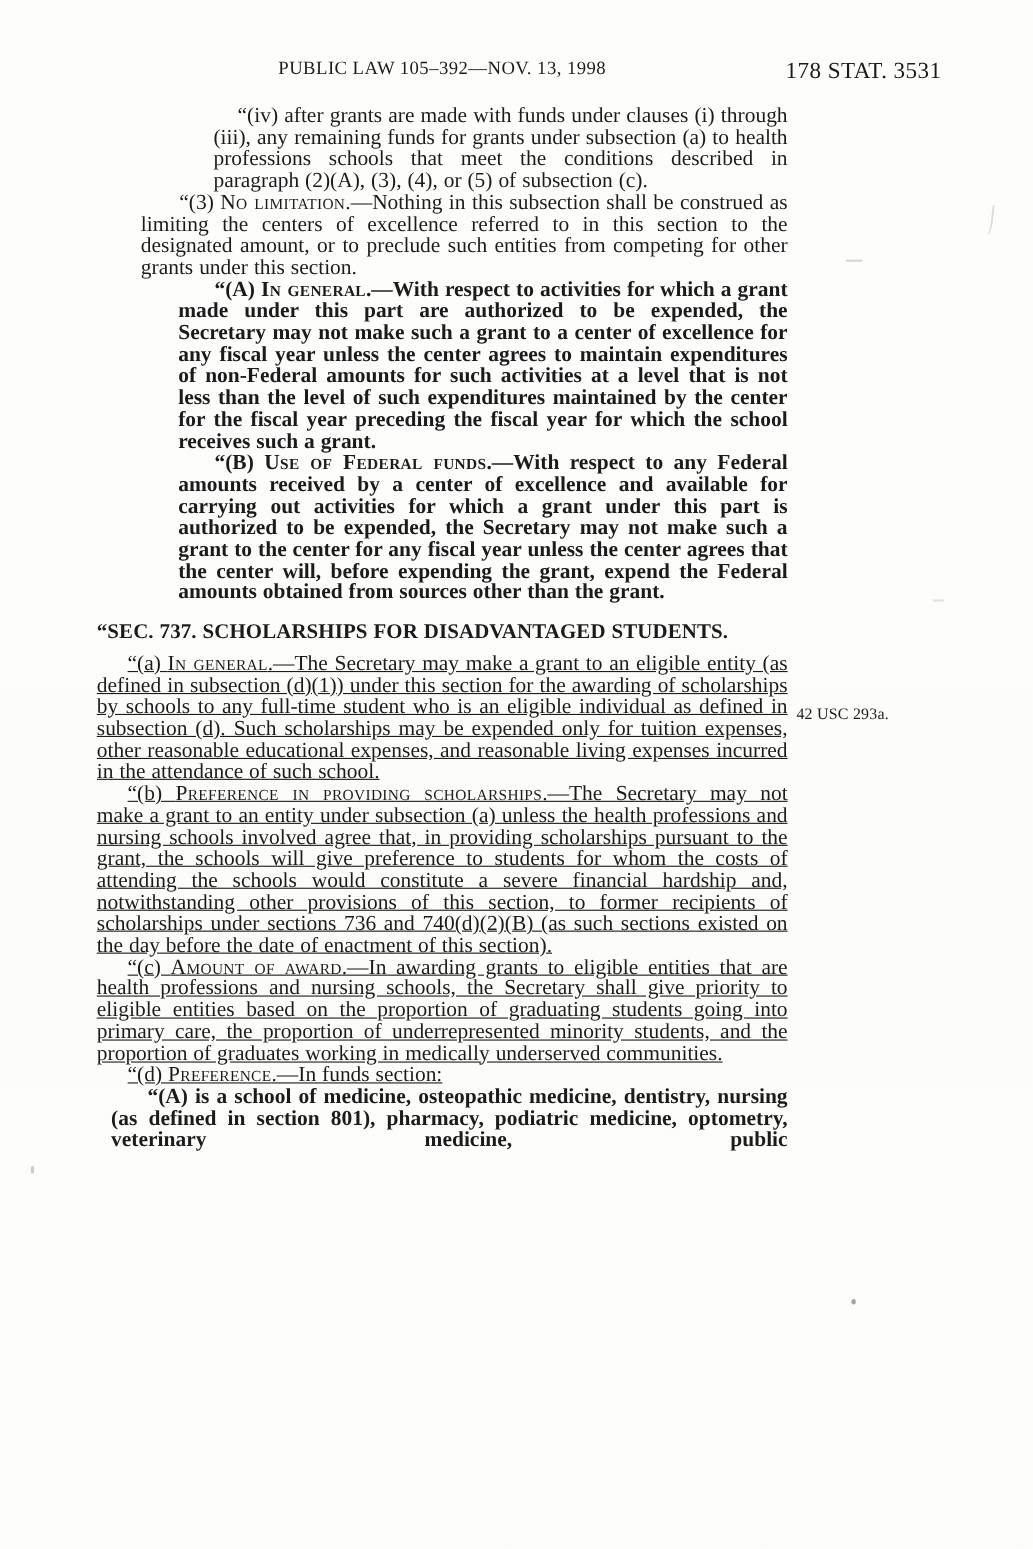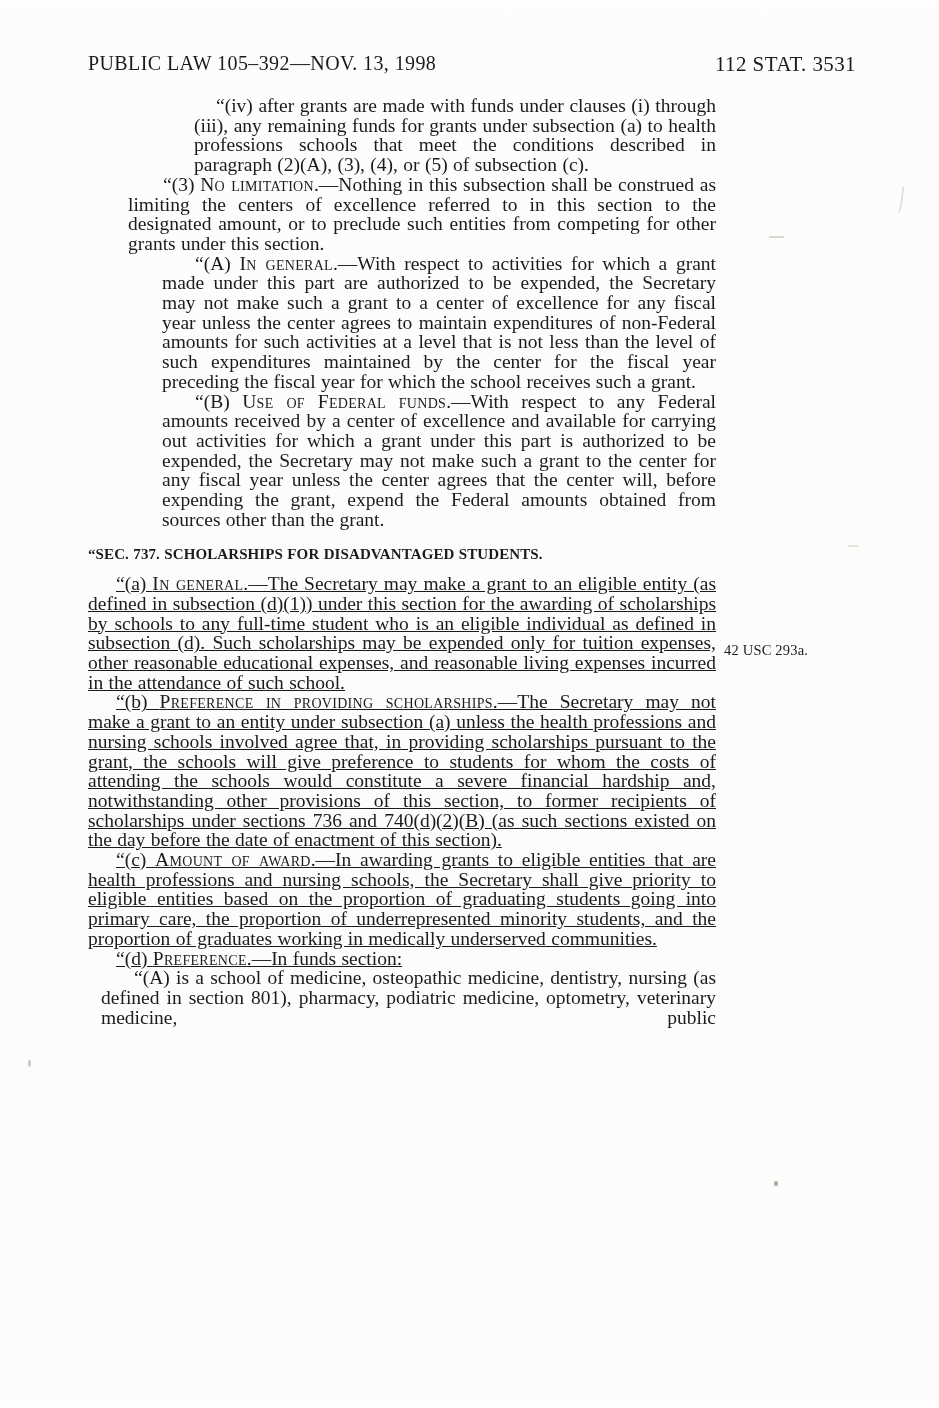--- a/index.html
+++ b/index.html
@@ -15,22 +15,22 @@
     overflow: hidden;
     font-family: "Liberation Serif", "DejaVu Serif", serif;
     color: #1b1b1b;
   }
   
   .running-head-left {
     position: absolute;
     top: 52px;
     left: 88px;
     width: 628px;
-    text-align: left;
-    font-size: 20px;
+    text-align: center;
+    font-size: 17px;
     letter-spacing: 0.4px;
     white-space: nowrap;
   }
   .running-head-right {
     position: absolute;
     top: 52px;
     right: 83px;
     font-size: 21px;
     letter-spacing: 0.4px;
     white-space: nowrap;
@@ -44,31 +44,31 @@
     font-size: 19.5px;
     line-height: 19.7px;
     word-spacing: 0.5px;
   }
   .col p {
     margin: 0;
     text-align: justify;
   }
   p.subsec  { text-indent: 28px; text-decoration: underline; }
   p.para    { margin-left: 40px;  text-indent: 35px; }
-  p.subpara { margin-left: 74px;  text-indent: 33px; }
+  p.subpara { margin-left: 74px;  text-indent: 33px; font-weight: bold; }
   p.clause  { margin-left: 106px; text-indent: 22px; }
   p.cut     { text-align-last: justify; margin-left: 13px; }
   .sc {
     font-variant: small-caps;
     letter-spacing: 0.3px;
   }
   .sec-head {
     margin: 16px 0 9px 0 !important;
     font-weight: bold;
-    font-size: 15px;
+    font-size: 19px;
     letter-spacing: 0.1px;
     text-align: left !important;
     text-indent: 0;
     white-space: nowrap;
   }
   
   .margin-note {
     position: absolute;
     top: 642px;
     left: 724px;
@@ -86,21 +86,21 @@
   .a4 { top: 1060px; left: 28px; width: 3px; height: 7px; background: #b5b5b2; border-radius: 40% 40% 60% 60%; opacity: .7; }
   .a5 { top: 545px; left: 848px; width: 10px; height: 2px; background: #e2e2df; }
 </style>
 </head>
 <body>
 
 <div class="page">
 
   <div class="running-head-left">PUBLIC LAW 105–392—NOV. 13, 1998</div>
 
-  <div class="running-head-right">112 STAT. 3531</div>
+  <div class="running-head-right">178 STAT. 3531</div>
 
   <div class="margin-note">42 USC 293a.</div>
 
   <div class="col">
 
     <p class="clause"><span>“(iv) after grants are made with funds under clauses (i) through (iii), any remaining funds for grants under subsection (a) to health professions schools that meet the conditions described in paragraph (2)(A), (3), (4), or (5) of subsection (c).</span></p>
 
     <p class="para"><span>“(3) </span><span class="sc">No limitation</span><span>.—Nothing in this subsection shall be construed as limiting the centers of excellence referred to in this section to the designated amount, or to preclude such entities from competing for other grants under this section.</span></p>
 
 

